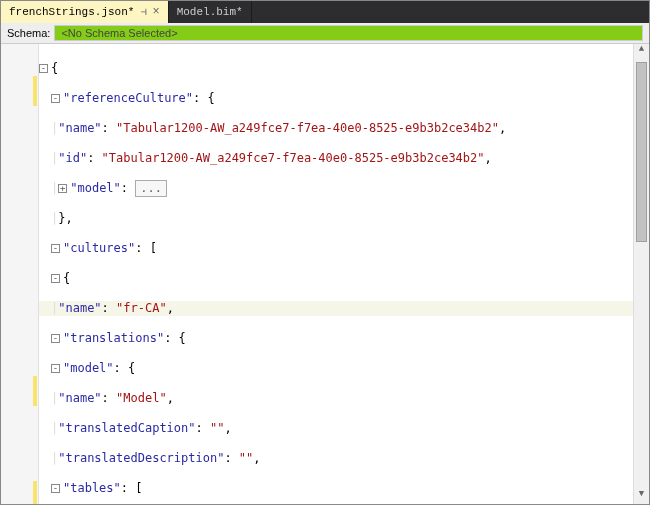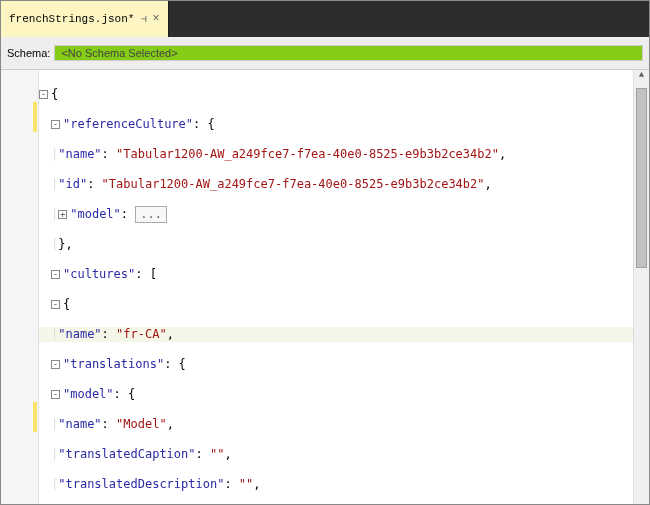--- a/index.html
+++ b/index.html
@@ -7,21 +7,21 @@
     font-family: Consolas, 'Courier New', monospace;
     font-size: 12px;
     background: #fff;
     width: 650px;
     height: 505px;
     overflow: hidden;
     border: 1px solid #888;
   }
   .tab-bar {
     background: #2d2d30;
-    height: 36px;
+    height: 22px;
     display: flex;
     align-items: stretch;
   }
   .tab {
     display: flex;
     align-items: center;
     padding: 0 8px;
     font-size: 11px;
     color: #ccc;
     cursor: pointer;
@@ -37,21 +37,21 @@
     color: #666;
   }
   .tab .close {
     margin-left: 6px;
     font-size: 12px;
     color: #666;
   }
   .schema-bar {
     background: #eee;
     border-bottom: 1px solid #ccc;
-    padding: 8px 6px;
+    padding: 2px 6px;
     font-family: 'Segoe UI', sans-serif;
     font-size: 11px;
     display: flex;
     align-items: center;
     gap: 4px;
   }
   .schema-value {
     border: 1px solid #ccc;
     background: #84cc16;
     padding: 1px 6px;
@@ -137,20 +137,23 @@
   }
 </style>
 </head>
 <body>
 
 <div class="tab-bar">
   <div class="tab active">
     <span>frenchStrings.json*</span>
     <span class="pin">⊣</span>
     <span class="close">×</span>
+  </div>
+  <div class="tab">
+    <span>Model.bim*</span>
   </div>
 </div>
 
 <div class="schema-bar">
   <span>Schema:</span>
   <div class="schema-value">&lt;No Schema Selected&gt;</div>
 </div>
 
 <div class="editor-area">
   <div class="gutter">

